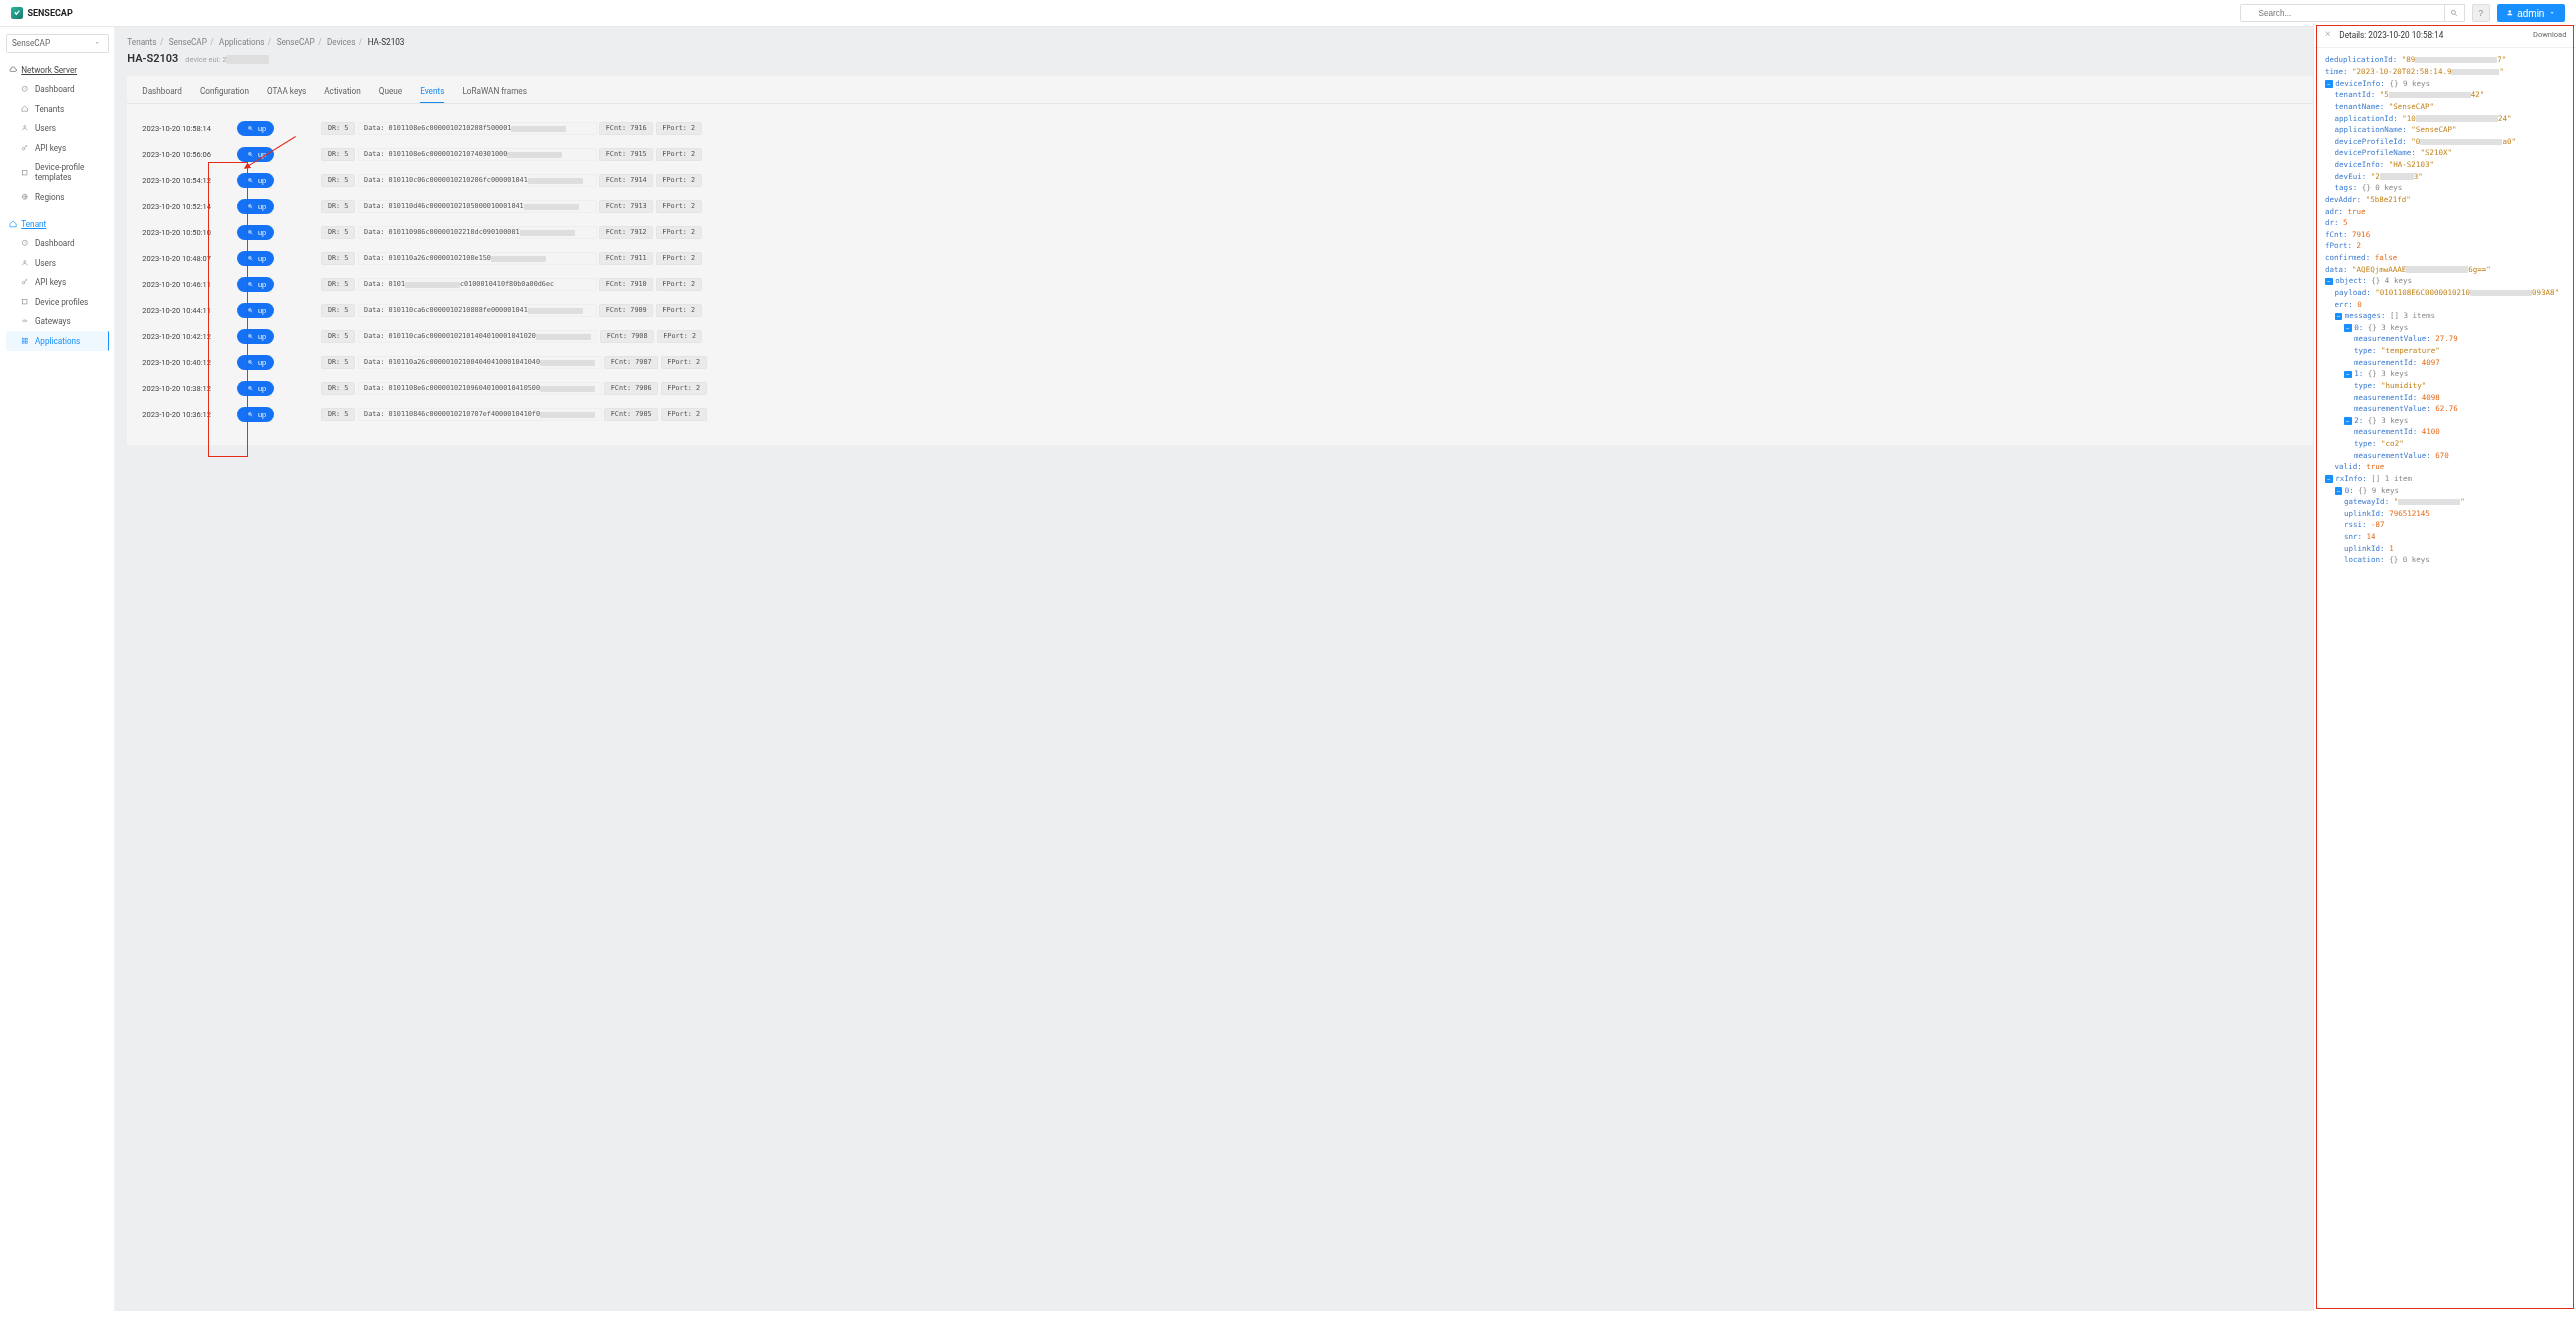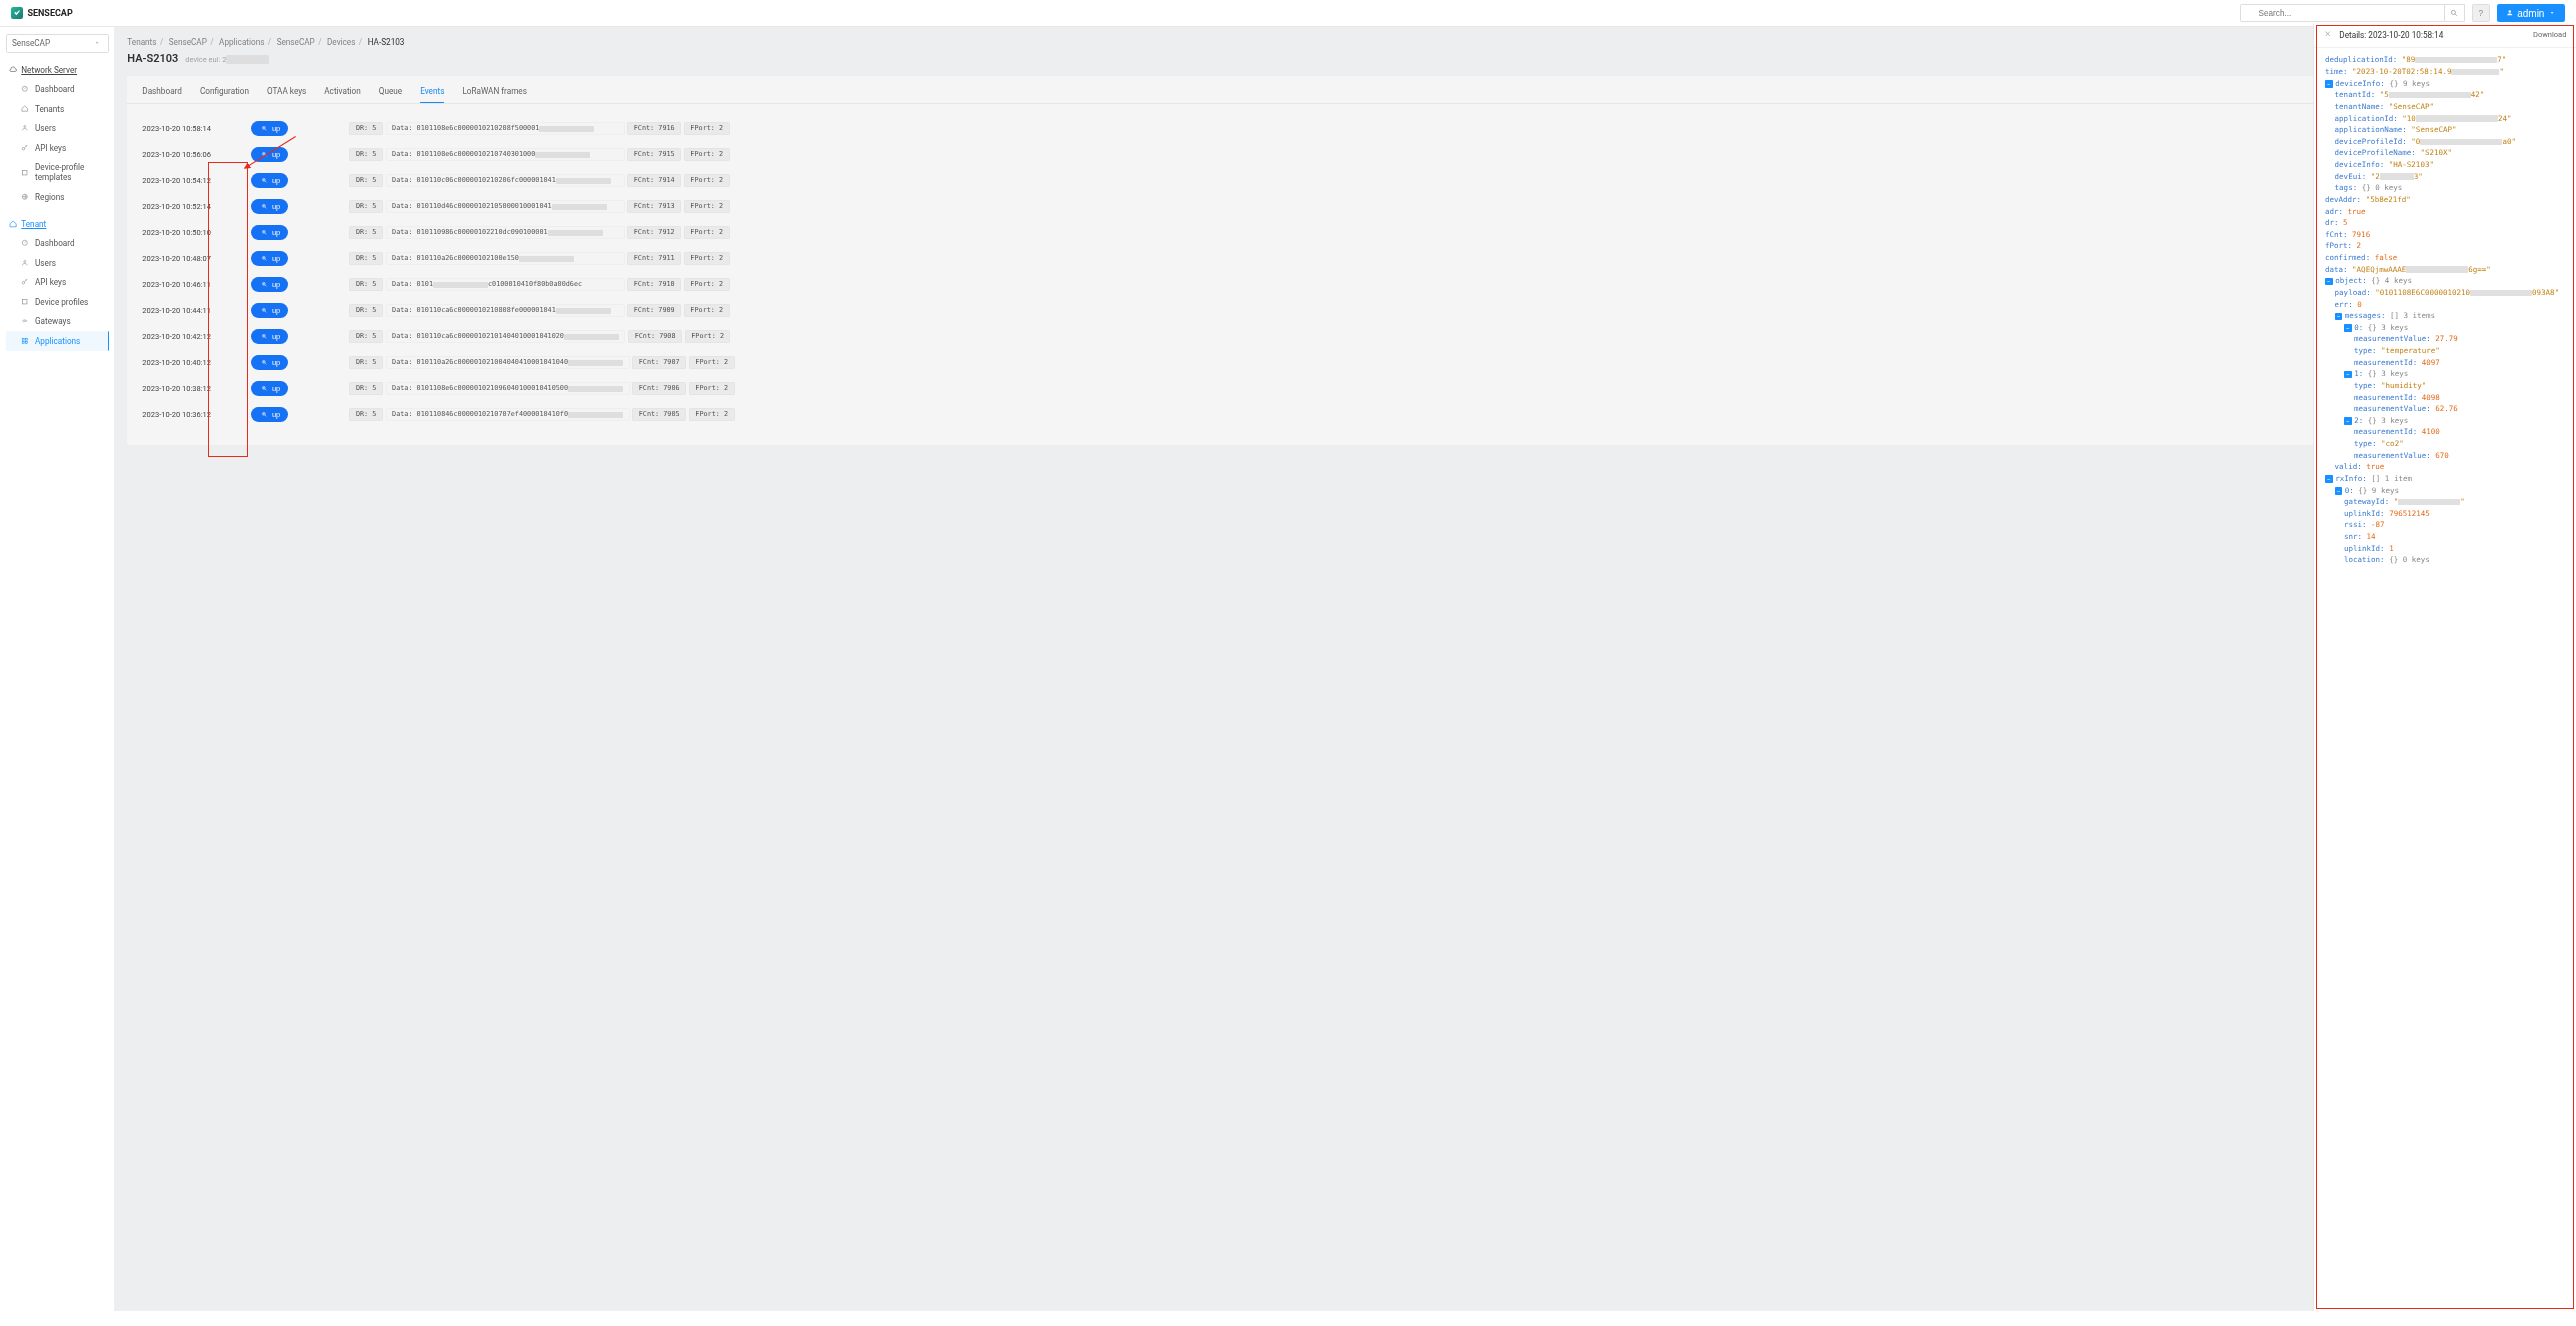--- a/index.html
+++ b/index.html
@@ -28,21 +28,21 @@
 .breadcrumb .sep { margin: 0 3.4px; color: #bbb; }
 .breadcrumb .current { color: #333; }
 .page-title { font-size: 11px; font-weight: 600; color: #333; display: flex; align-items: baseline; gap: 6.8px; }
 .page-sub { font-size: 7.5px; color: #aaa; font-weight: 400; }
 .page-sub .redact { background: #e8e8e8; color: #e8e8e8; padding: 0 20.5px; border-radius: 1.4px; }
 .card { background: #fff; margin-top: 11px; border-radius: 1.4px; }
 .tabs { display: flex; gap: 18px; padding: 9.6px 15px 0; border-bottom: 0.7px solid #f0f0f0; font-size: 8.2px; }
 .tab { padding-bottom: 6.8px; color: #666; cursor: pointer; border-bottom: 1.4px solid transparent; }
 .tab.active { color: #1890ff; border-bottom-color: #1890ff; }
 .events { padding: 11px 15px 18px; }
-.event-row { display: flex; align-items: center; padding: 5.5px 0; gap: 20px; }
+.event-row { display: flex; align-items: center; padding: 5.5px 0; gap: 6px; }
 .ev-time { width: 89px; font-size: 7.5px; color: #444; }
 .ev-btn { background: #1677ff; color: #fff; border: none; border-radius: 9.6px; height: 15px; padding: 0 8.2px; display: flex; align-items: center; gap: 3.4px; font-size: 7.5px; cursor: pointer; }
 .ev-tags { display: flex; gap: 2.7px; margin-left: 41px; }
 .tag { background: #f4f4f4; border: 0.7px solid #eee; border-radius: 1.4px; padding: 1.4px 5.5px; font-family: ui-monospace, Menlo, monospace; font-size: 6.8px; color: #555; white-space: nowrap; }
 .tag.data { min-width: 239px; position: relative; }
 .tag .redact { display: inline-block; width: 55px; height: 6.2px; background: #dedede; vertical-align: middle; border-radius: 0.7px; }
 .hl-box { position: absolute; border: 1.4px solid #e52b1a; pointer-events: none; }
 .arrow { position: absolute; pointer-events: none; }
 .overlay-dim { position: absolute; inset: 0; background: rgba(0,0,0,0.04); pointer-events: none; }
 

